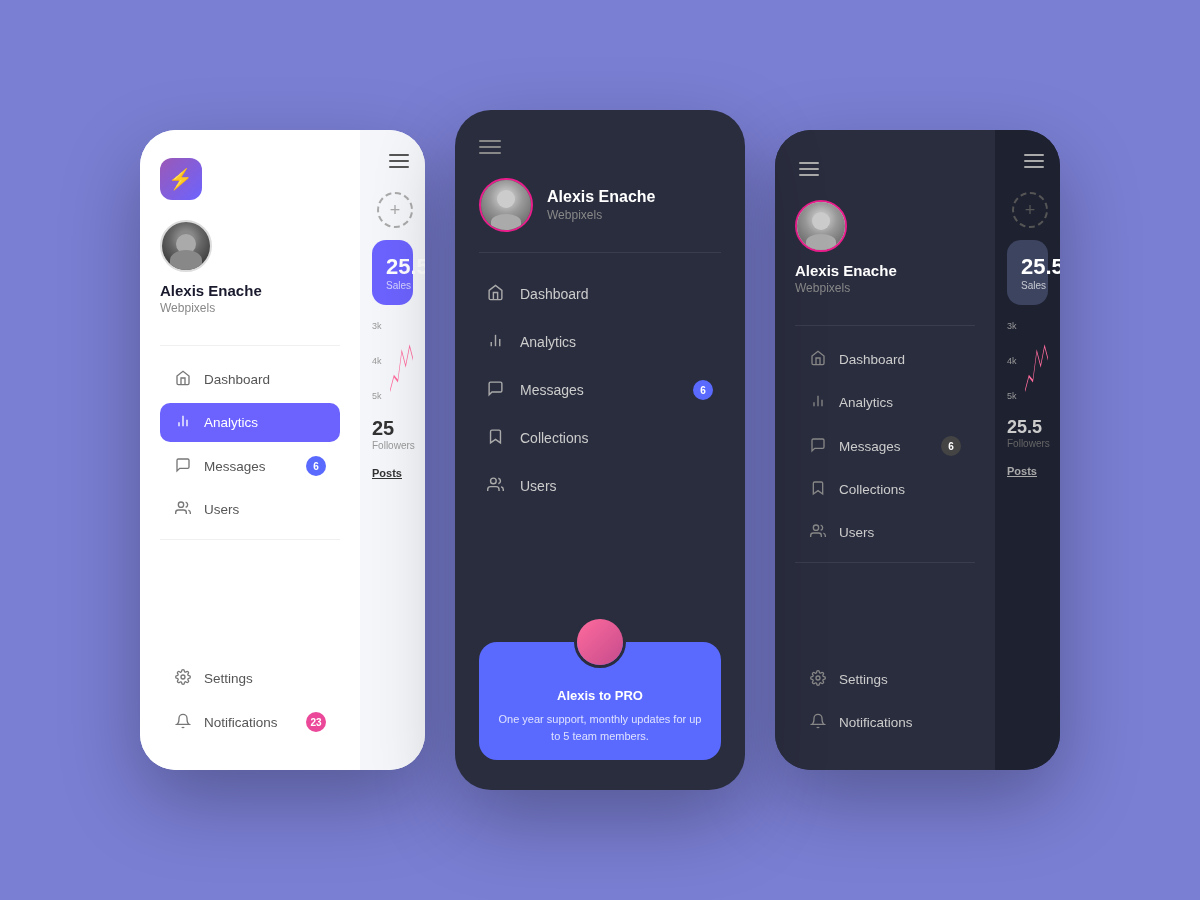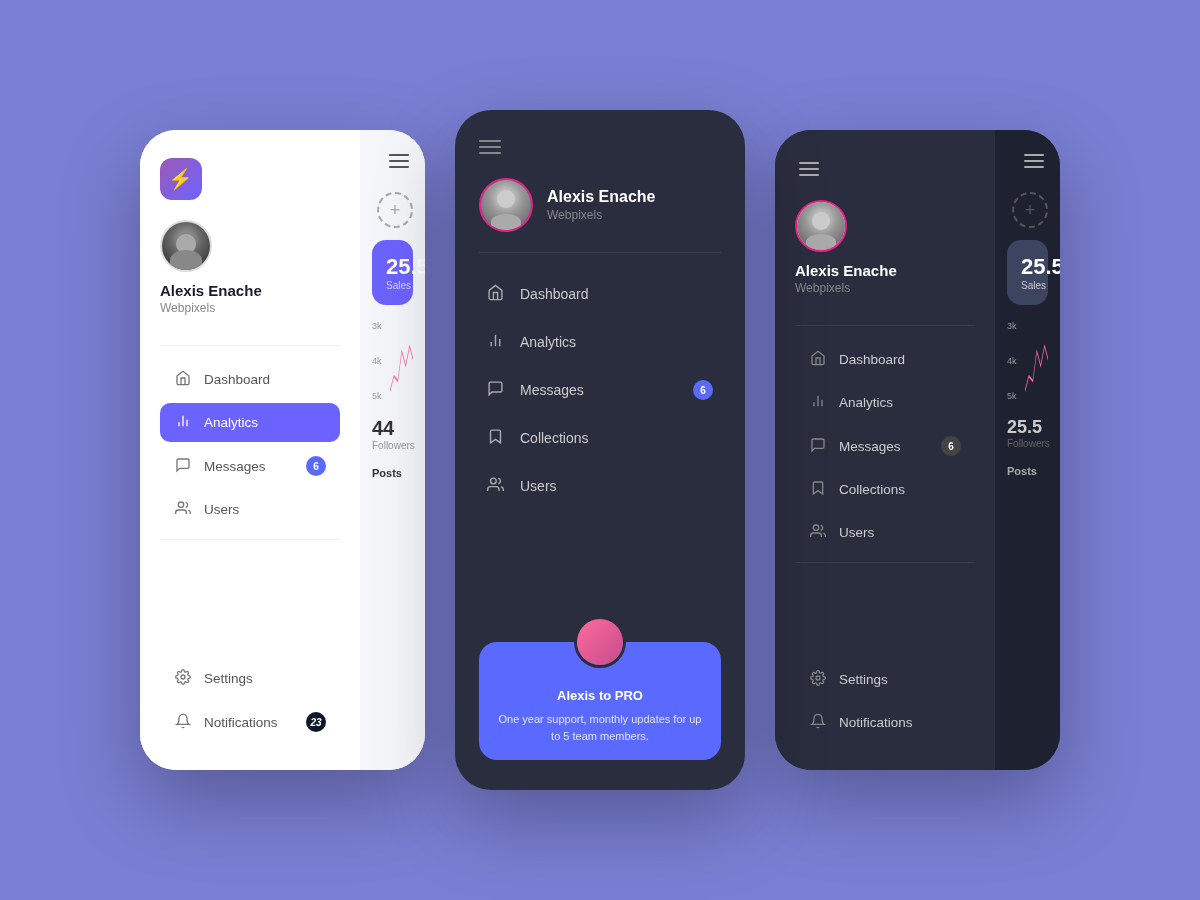--- a/index.html
+++ b/index.html
@@ -238,22 +238,21 @@
       font-weight: 700;
       width: 20px;
       height: 20px;
       border-radius: 50%;
       display: flex;
       align-items: center;
       justify-content: center;
     }
 
     .badge-red {
-      background: #0f172a;
-      font-style: italic;
+      background: #ec4899;
     }
 
     .badge-dark {
       background: #444;
       color: #fff;
     }
 
     .settings-section {
       margin-top: auto;
       display: flex;
@@ -328,20 +327,21 @@
     .chart-svg {
       width: 100%;
       height: 100%;
     }
 
     .posts-label {
       font-size: 11px;
       font-weight: 700;
       color: #333;
       margin-top: 4px;
+      text-decoration: underline;
     }
 
     .posts-label-dark {
       color: #aaa;
     }
 
     .y-axis {
       display: flex;
       flex-direction: column-reverse;
       justify-content: space-between;
@@ -594,21 +594,21 @@
         </div>
         <div class="chart-area" style="flex:1;">
           <svg class="chart-svg" viewBox="0 0 120 80" preserveAspectRatio="none">
             <polyline points="0,70 20,55 40,60 60,30 80,45 100,25 120,40" fill="none" stroke="#ff6b9d" stroke-width="2.5"></polyline>
           </svg>
         </div>
       </div>
     </div>
 
     <div style="margin-top:4px;">
-      <div style="font-size:20px; font-weight:700; color:#333;">44</div>
+      <div style="font-size:20px; font-weight:700; color:#333;">25</div>
       <div style="font-size:10px; color:#999;">Followers</div>
     </div>
 
     <div class="posts-label">Posts</div>
   </div>
 </div>
 
 <div class="phone phone-2">
 
   <div class="p2-hamburger">

